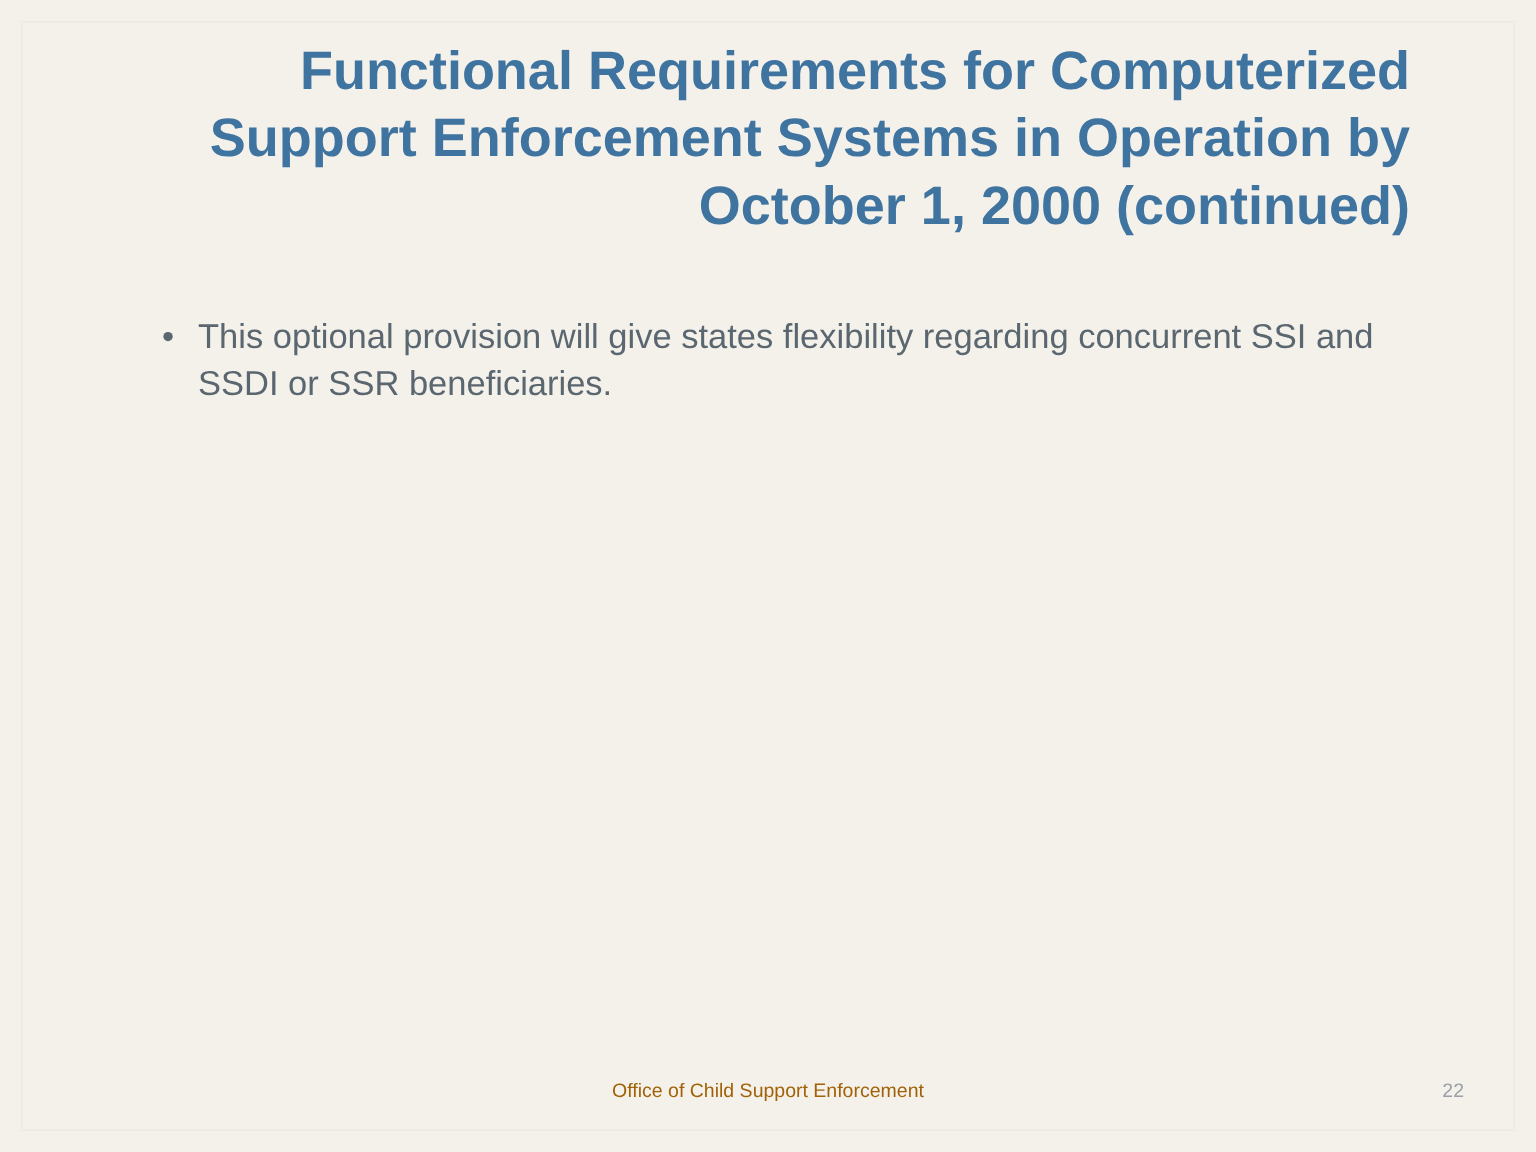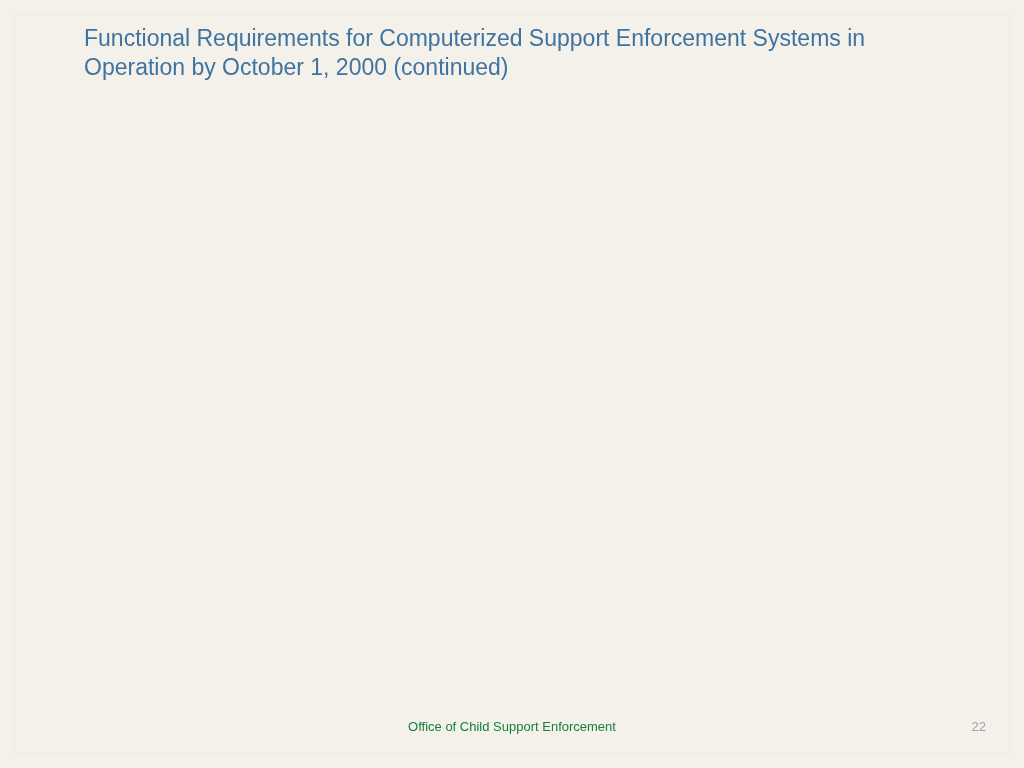--- a/index.html
+++ b/index.html
@@ -12,24 +12,24 @@
   .slide {
     position: absolute;
     top: 14px;
     left: 14px;
     right: 14px;
     bottom: 14px;
     background: #f4f1ea;
     box-shadow: inset 0 0 0 1px rgba(0,0,0,0.03);
   }
   .title {
-    text-align: left;
+    text-align: right;
     color: #3f73a0;
-    font-size: 23px;
-    font-weight: 400;
+    font-size: 36px;
+    font-weight: 700;
     line-height: 1.25;
     padding: 10px 70px 0 70px;
   }
   .content {
     padding: 50px 90px 0 90px;
   }
   ul.bullets {
     list-style: none;
   }
   ul.bullets li {
@@ -48,35 +48,36 @@
     top: 0;
     color: #5b6770;
     font-size: 23px;
   }
   .footer {
     position: absolute;
     bottom: 20px;
     left: 0;
     right: 0;
     text-align: center;
-    color: #15803d;
+    color: #a16207;
     font-size: 13px;
   }
   .page-number {
     position: absolute;
     bottom: 20px;
-    right: 24px;
+    right: 34px;
     color: #9aa1a8;
     font-size: 13px;
   }
 </style>
 </head>
 <body>
 
 <div class="slide">
   <h1 class="title">Functional Requirements for Computerized Support Enforcement Systems in Operation by October 1, 2000 (continued)</h1>
   <div class="content">
     <ul class="bullets">
+      <li>This optional provision will give states flexibility regarding concurrent SSI and SSDI or SSR beneficiaries.</li>
     </ul>
   </div>
   <div class="footer">Office of Child Support Enforcement</div>
   <div class="page-number">22</div>
 </div>
 
 </body></html>

